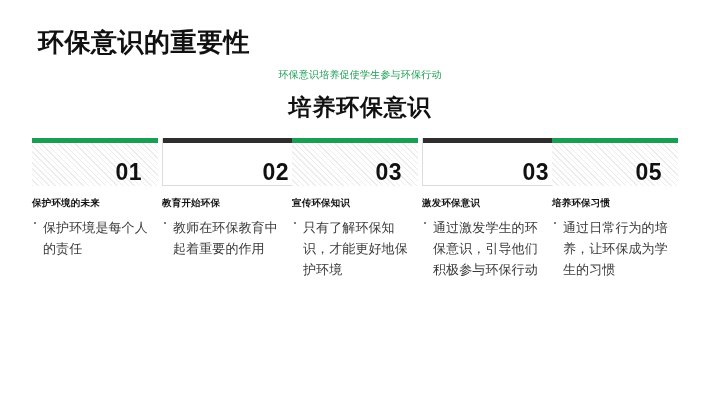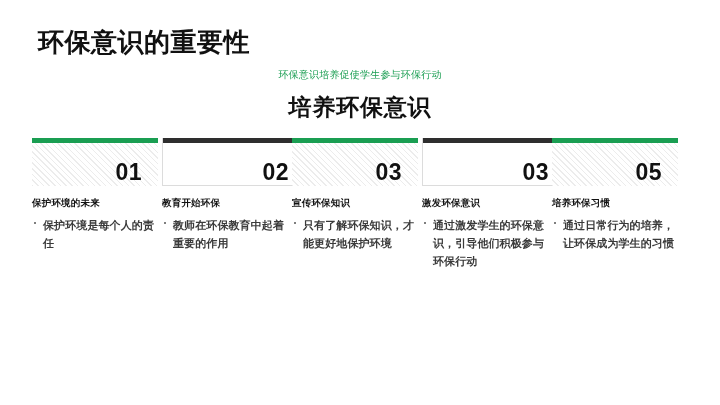--- a/index.html
+++ b/index.html
@@ -143,26 +143,25 @@
     line-height: 1.3;
   }
   .col-bullets {
     margin: 8px 0 0 0;
     padding: 0;
     list-style: none;
   }
   .col-bullets li {
     position: relative;
     padding-left: 11px;
-    font-size: 11px;
+    font-size: 13px;
     line-height: 1.62;
     color: #3a3a3a;
     letter-spacing: 0.1px;
     margin-bottom: 3px;
-    font-weight: bold;
   }
   .col-bullets li .dot {
     position: absolute;
     left: 2px;
     top: 5px;
     width: 2px;
     height: 2px;
     background: #555555;
     border-radius: 50%;
   }

